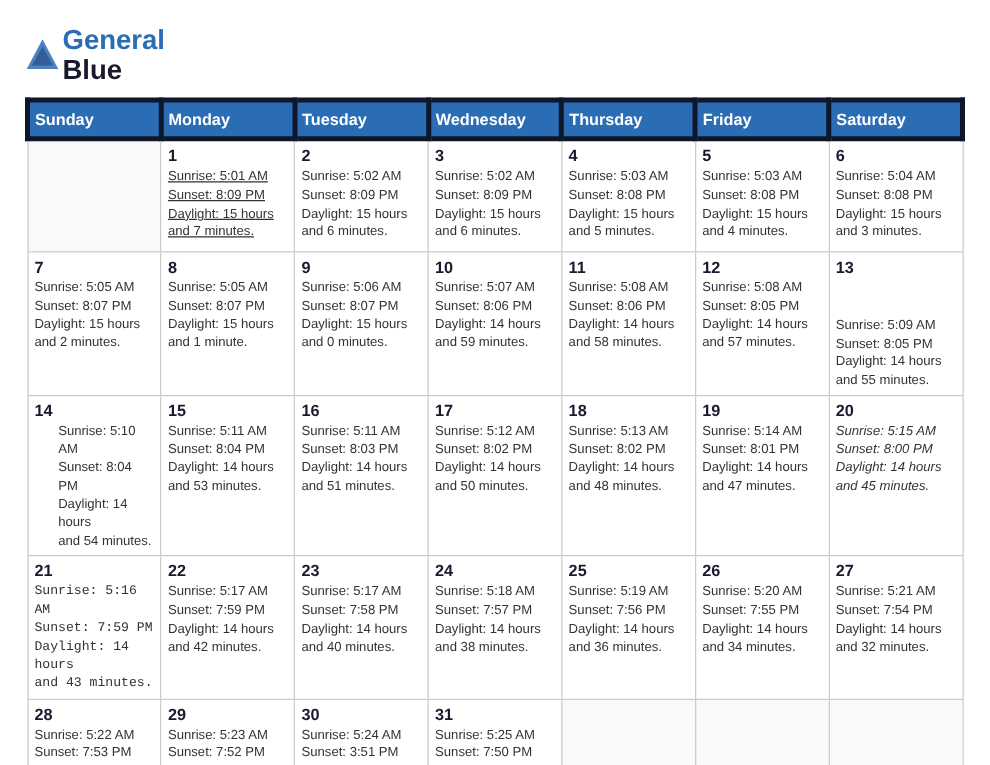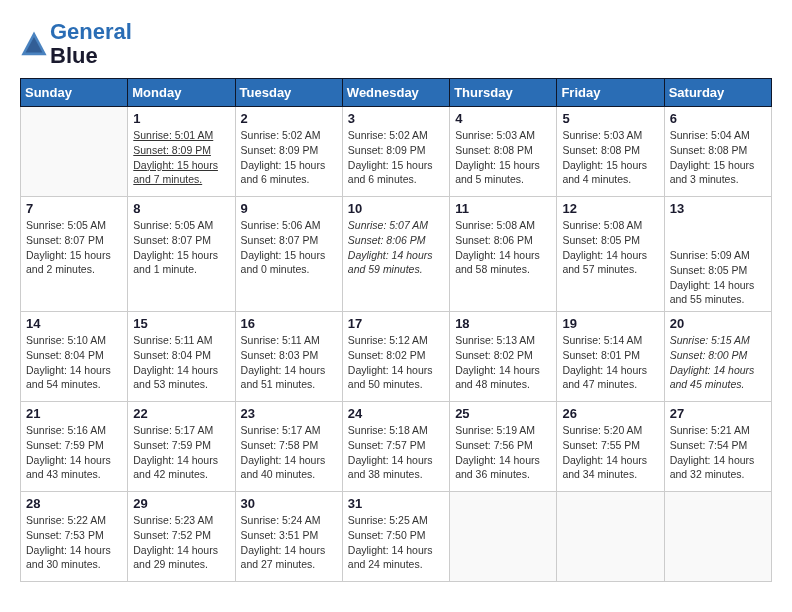--- a/index.html
+++ b/index.html
@@ -50,21 +50,21 @@
       width: 100%;
       border-collapse: collapse;
       font-size: 11px;
     }
     .calendar th {
       background: #2a6db5;
       color: #fff;
       padding: 6px 4px;
       text-align: left;
       font-size: 13px;
-      border: 1px solid #0f172a;
+      border: 4px solid #0f172a;
     }
     .calendar td {
       border: 1px solid #ccc;
       vertical-align: top;
       padding: 4px 5px;
       width: calc(100% / 7);
       min-height: 80px;
       background: #fff;
     }
     .calendar td.empty {
@@ -185,21 +185,21 @@
         </td>
         <td>
           <span class="day-number">9</span>
           <div class="day-info" style="white-space: pre-line;">Sunrise: 5:06 AM
 Sunset: 8:07 PM
 Daylight: 15 hours
 and 0 minutes.</div>
         </td>
         <td>
           <span class="day-number">10</span>
-          <div class="day-info" style="white-space: pre-line; font-style: italic;">Sunrise: 5:07 AM
+          <div class="day-info" style="white-space: pre-line;">Sunrise: 5:07 AM
 Sunset: 8:06 PM
 Daylight: 14 hours
 and 59 minutes.</div>
         </td>
         <td>
           <span class="day-number">11</span>
           <div class="day-info" style="white-space: pre-line;">Sunrise: 5:08 AM
 Sunset: 8:06 PM
 Daylight: 14 hours
 and 58 minutes.</div>
@@ -215,21 +215,21 @@
           <span class="day-number">13</span>
           <div class="day-info" style="white-space: pre-line; margin-top: 32px;">Sunrise: 5:09 AM
 Sunset: 8:05 PM
 Daylight: 14 hours
 and 55 minutes.</div>
         </td>
       </tr>
       <tr class="week-row">
         <td>
           <span class="day-number">14</span>
-          <div class="day-info" style="white-space: pre-line;">Sunrise: 5:10 AM
+          <div class="day-info" style="white-space: pre-line; margin-left: 19px;">Sunrise: 5:10 AM
 Sunset: 8:04 PM
 Daylight: 14 hours
 and 54 minutes.</div>
         </td>
         <td>
           <span class="day-number">15</span>
           <div class="day-info" style="white-space: pre-line;">Sunrise: 5:11 AM
 Sunset: 8:04 PM
 Daylight: 14 hours
 and 53 minutes.</div>
@@ -266,21 +266,21 @@
           <span class="day-number">20</span>
           <div class="day-info" style="white-space: pre-line; font-style: italic;">Sunrise: 5:15 AM
 Sunset: 8:00 PM
 Daylight: 14 hours
 and 45 minutes.</div>
         </td>
       </tr>
       <tr class="week-row">
         <td>
           <span class="day-number">21</span>
-          <div class="day-info" style="white-space: pre-line;">Sunrise: 5:16 AM
+          <div class="day-info" style="white-space: pre-line; font-family: Liberation Mono, monospace;">Sunrise: 5:16 AM
 Sunset: 7:59 PM
 Daylight: 14 hours
 and 43 minutes.</div>
         </td>
         <td>
           <span class="day-number">22</span>
           <div class="day-info" style="white-space: pre-line;">Sunrise: 5:17 AM
 Sunset: 7:59 PM
 Daylight: 14 hours
 and 42 minutes.</div>

